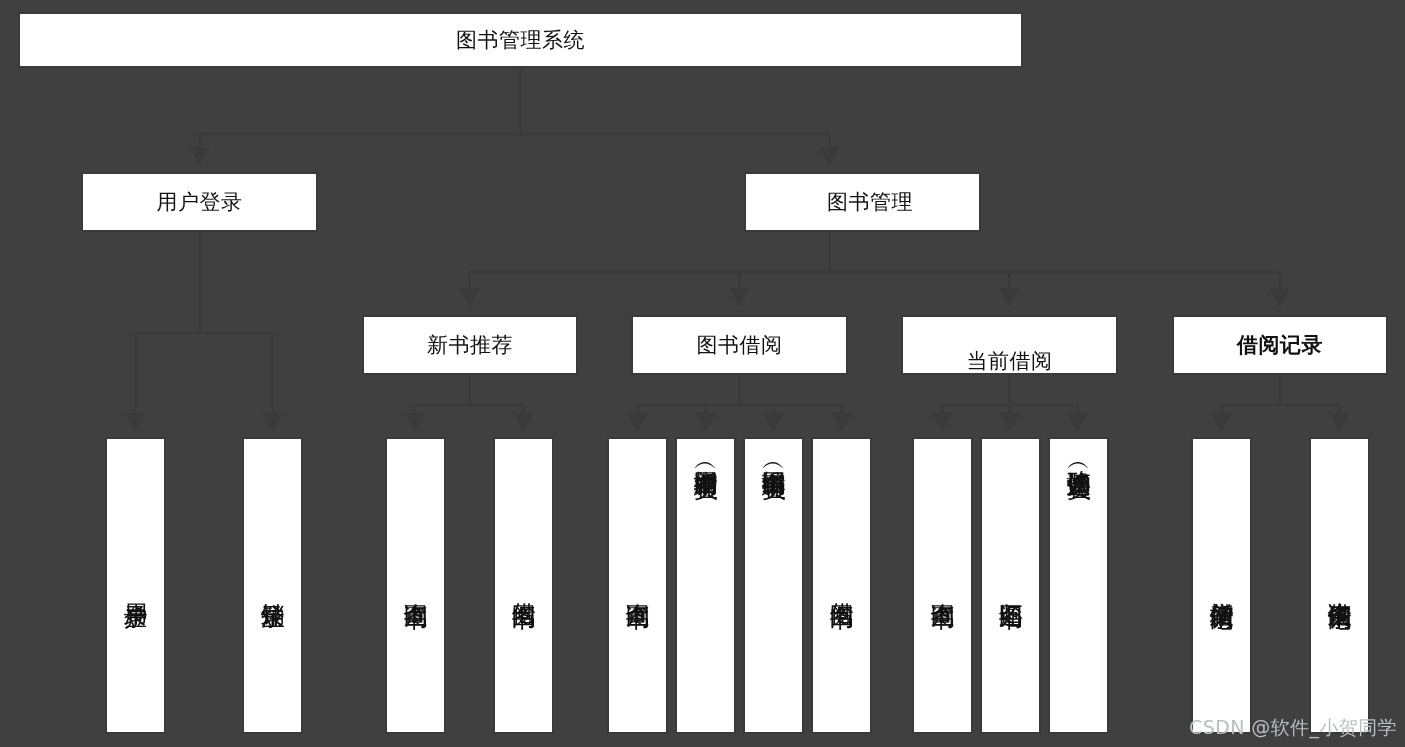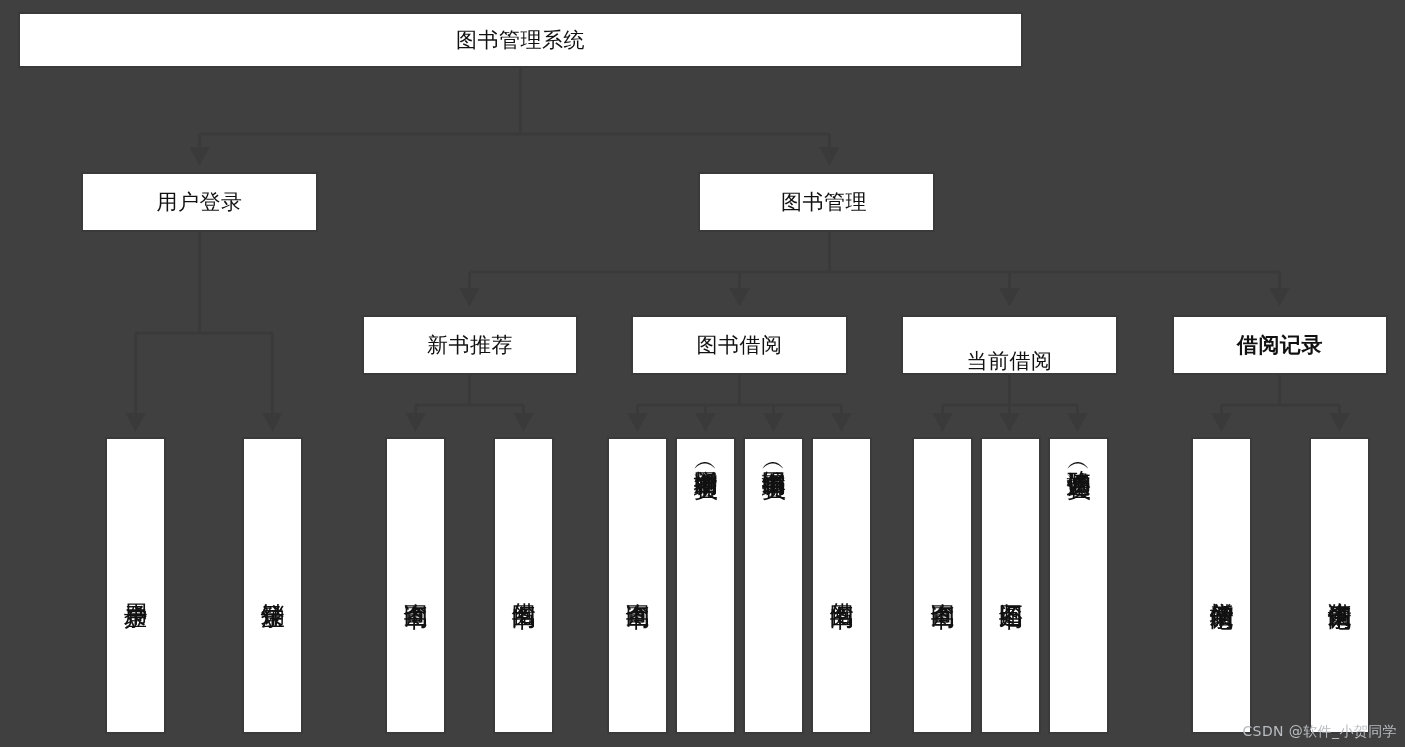--- a/index.html
+++ b/index.html
@@ -64,21 +64,21 @@
     max-height: 100%;
   }
   .node.vert.short {
     align-items: center;
     padding-top: 0;
   }
   #watermark {
     position: absolute;
     right: 8px;
     bottom: 6px;
-    font-size: 14px;
+    font-size: 19px;
     color: #b9bcc0;
     white-space: nowrap;
     letter-spacing: 0.4px;
   }
 </style>
 </head>
 <body>
 
 <div id="canvas">
 
@@ -134,21 +134,21 @@
     </g>
   </svg>
 
   <div class="node horiz root" style="left:18px; top:12px; width:1005px; height:56px;">
     <span class="cap">图书管理系统</span>
   </div>
 
   <div class="node horiz" style="left:81px; top:172px; width:237px; height:60px;">
     <span class="cap">用户登录</span>
   </div>
-  <div class="node horiz" style="left:698px; top:172px; width:237px; height:60px;padding-left:15px;">
+  <div class="node horiz" style="left:744px; top:172px; width:237px; height:60px;padding-left:15px;">
     <span class="cap">图书管理</span>
   </div>
 
   <div class="node horiz" style="left:362px; top:315px; width:216px; height:60px;">
     <span class="cap">新书推荐</span>
   </div>
   <div class="node horiz" style="left:631px; top:315px; width:217px; height:60px;">
     <span class="cap">图书借阅</span>
   </div>
   <div class="node horiz" style="left:901px; top:315px; width:217px; height:60px;align-items:flex-end;">

